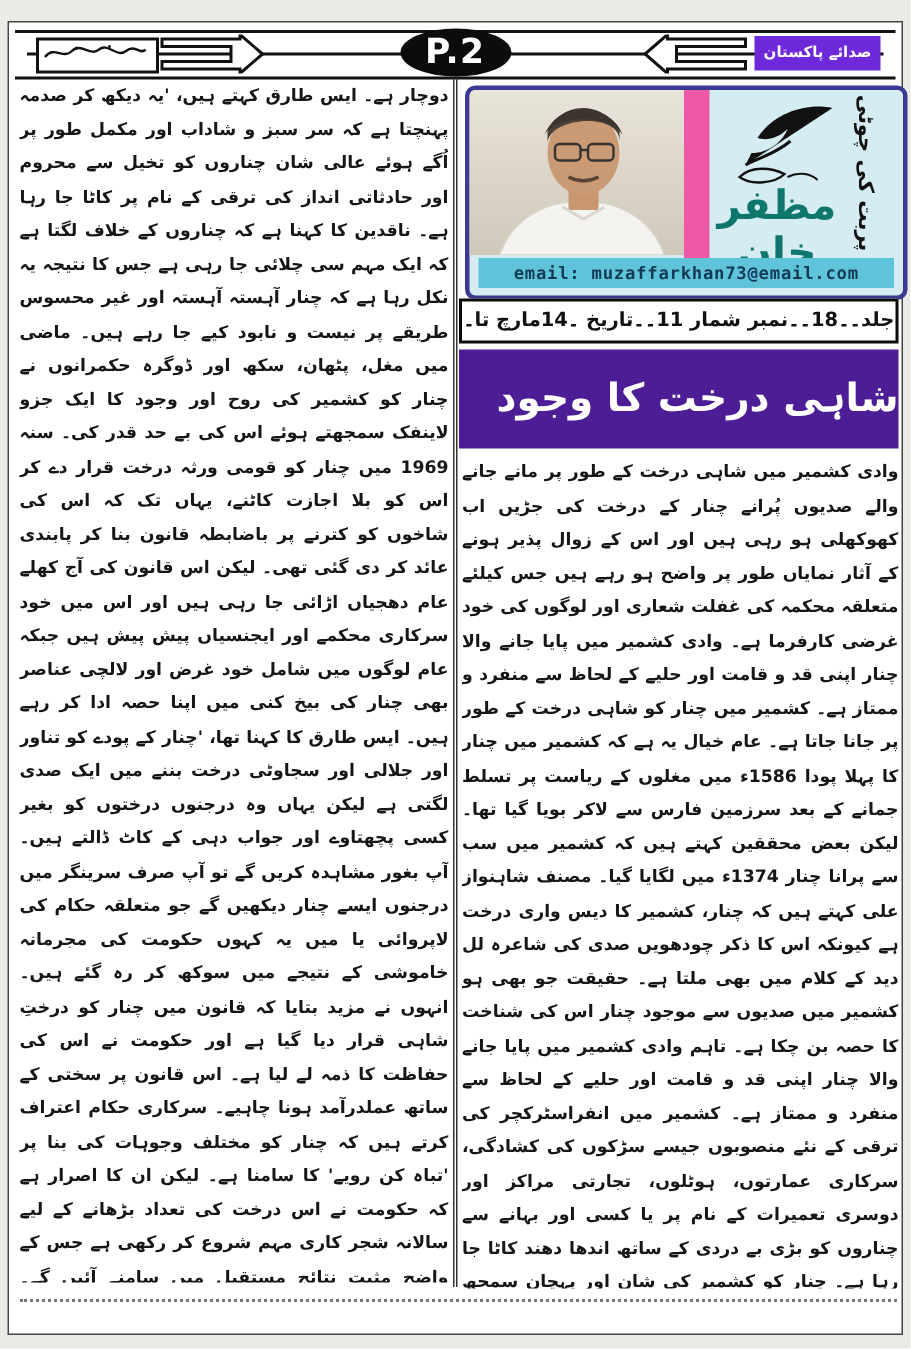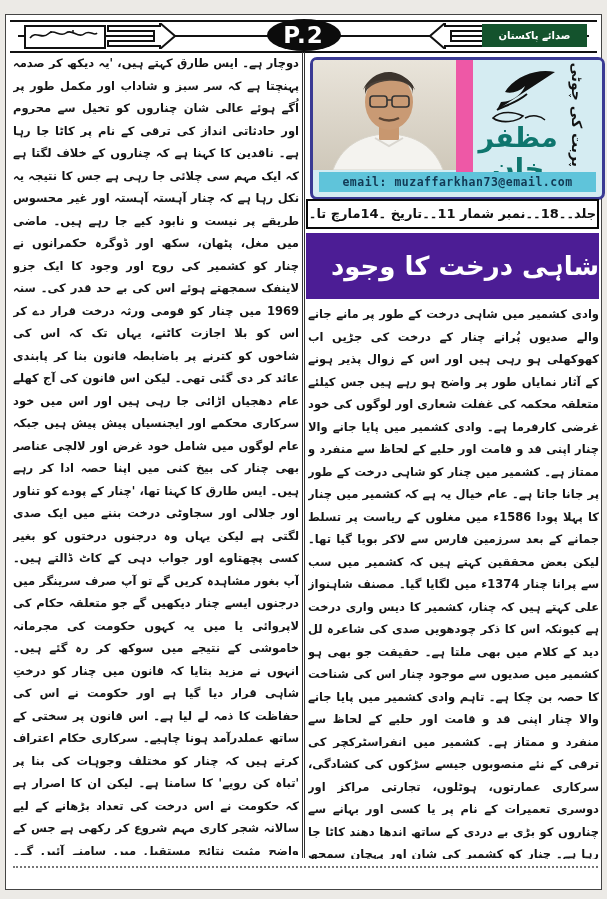--- a/index.html
+++ b/index.html
@@ -24,22 +24,22 @@
     width:74px;height:32px;background:#0c0c0c;border-radius:50%;
     color:#fff;font-weight:bold;font-size:23px;line-height:32px;text-align:center;
     letter-spacing:1px;
   }
   .hdr-arrow{position:absolute;top:1px;}
   .hdr-box-left{
     position:absolute;left:14px;top:3px;width:78px;height:20px;
     border:2px solid #111;background:#fff;
   }
   .hdr-box-right{
-    position:absolute;right:10px;top:2px;width:105px;height:23px;
-    background:#14532d;color:#fff;
+    position:absolute;right:10px;top:2px;width:84px;height:23px;
+    background:#6d28d9;color:#fff;
     font-size:10px;line-height:23px;text-align:center;direction:rtl;
     font-weight:bold;
   }
   
   .masthead{
     position:absolute;left:310px;top:57px;width:289px;height:137px;
     border:3px solid #3a3a94;border-radius:7px;background:#d5ecf2;overflow:hidden;
   }
   .masthead-photo{
     position:absolute;left:0;top:0;width:150px;height:110px;background:#d9d3c8;

